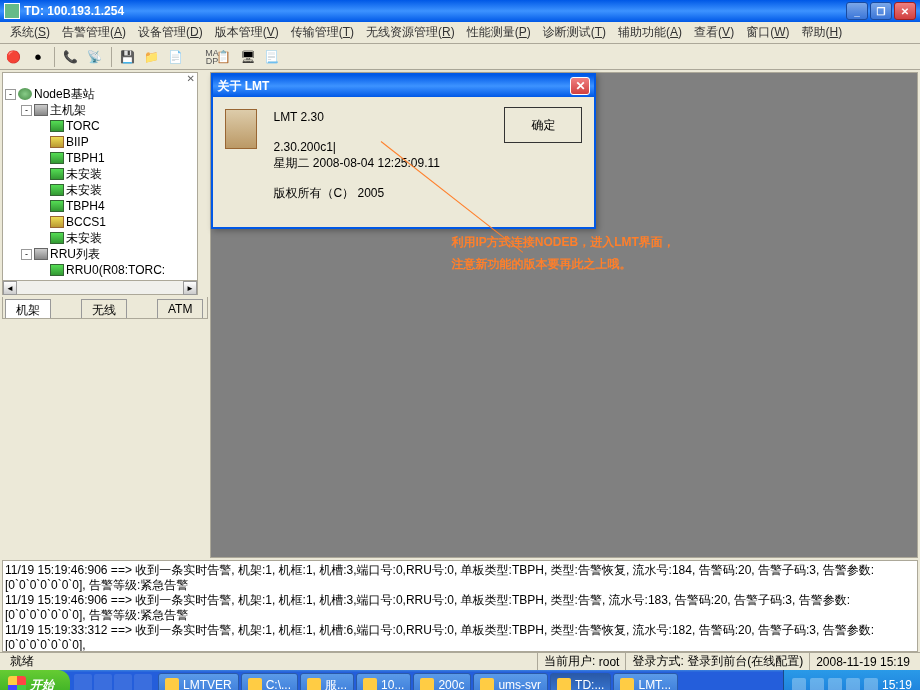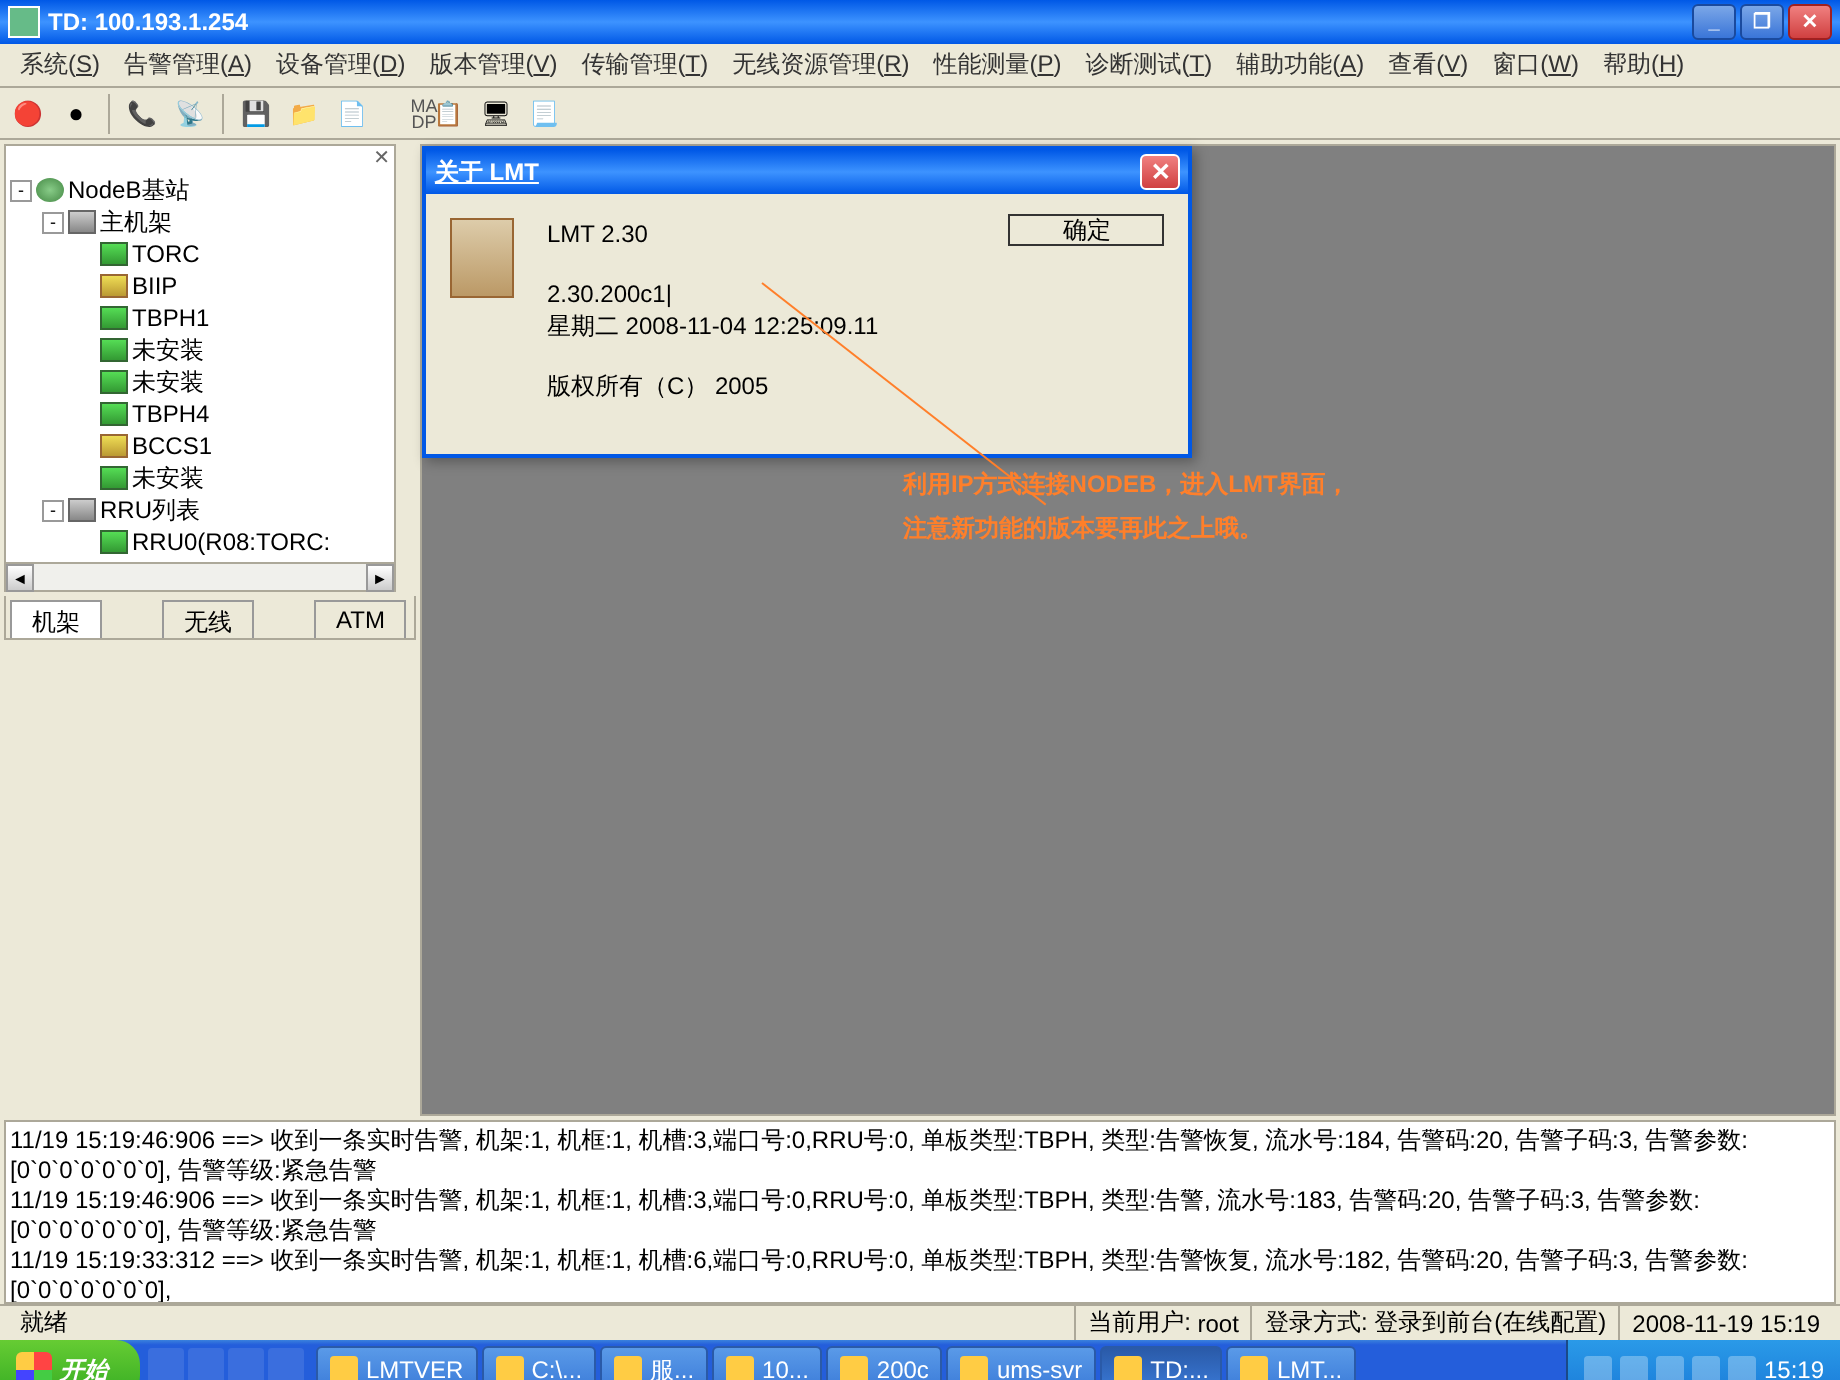--- a/index.html
+++ b/index.html
@@ -38,27 +38,27 @@
 .scroll-track { flex: 1; background: #f0f0ec; }
 
 .tree-tabs { height: 22px; display: flex; padding: 2px 2px 0; background: #ece9d8; border: 1px solid #aca899; border-top: none; margin: 0 2px; gap: 28px; }
 .tree-tab { padding: 2px 10px; border: 1px solid #999; border-bottom: none; background: #ece9d8; margin-right: 2px; cursor: default; }
 .tree-tab.active { background: #fff; }
 
 .content-pane { flex: 1; background: #808080; margin: 2px 2px 2px 0; border: 1px solid #aca899; position: relative; }
 
 .dialog { position: absolute; left: 0; top: 0; width: 385px; background: #ece9d8; border: 2px solid #0058e6; box-shadow: 2px 2px 6px rgba(0,0,0,0.3); }
 .dlg-title { height: 22px; background: linear-gradient(#0058e6,#3d93ff,#0058e6); display: flex; align-items: center; padding: 0 4px; color: #fff; font-weight: bold; }
-.dlg-title-text { flex: 1; text-decoration: underline; }
+.dlg-title-text { flex: 1; }
 .dlg-close { width: 20px; height: 18px; background: linear-gradient(#f08080,#d04040); border: 1px solid #fff; border-radius: 3px; display: flex; align-items: center; justify-content: center; color: #fff; font-weight: bold; }
 .dlg-body { padding: 12px; display: flex; gap: 16px; position: relative; min-height: 130px; }
 .dlg-icon { width: 32px; height: 40px; background: linear-gradient(#dca,#b96); border: 1px solid #963; flex-shrink: 0; }
 .dlg-text { flex: 1; line-height: 16px; }
 .dlg-text div { white-space: pre; }
-.dlg-ok { position: absolute; right: 12px; top: 10px; width: 78px; height: 16px; background: #ece9d8; border: 1px solid #333; display: flex; align-items: center; justify-content: center; cursor: default; font-family: Liberation Serif, serif; }
+.dlg-ok { position: absolute; right: 12px; top: 10px; width: 78px; height: 36px; background: #ece9d8; border: 1px solid #333; display: flex; align-items: center; justify-content: center; cursor: default; font-family: Liberation Serif, serif; }
 
 .anno-line { position: absolute; border-top: 1px solid #ff7f2a; transform-origin: left; }
 .anno-text { position: absolute; color: #ff7f2a; font-size: 15px; font-weight: bold; line-height: 22px; }
 
 .log-pane { height: 92px; background: #fff; border: 1px solid #aca899; margin: 0 2px; overflow: auto; padding: 2px; line-height: 15px; }
 .log-pane div { white-space: pre-wrap; }
 
 .statusbar { height: 18px; background: #ece9d8; border-top: 1px solid #aca899; display: flex; align-items: center; padding: 0 4px; }
 .status-seg { padding: 0 6px; border-left: 1px solid #aca899; height: 100%; display: flex; align-items: center; }
 .status-seg:first-child { border-left: none; flex: 1; }
@@ -217,21 +217,21 @@
       <div class="dlg-title">
         <div class="dlg-title-text">关于 LMT</div>
         <div class="dlg-close">✕</div>
       </div>
       <div class="dlg-body">
         <div class="dlg-icon"></div>
         <div class="dlg-text">
           <div>LMT 2.30</div>
           <div style="height:14px"></div>
           <div>2.30.200c1|</div>
-          <div>星期二 2008-11-04 12:25:09.11</div>
+          <div>星期二 2008-08-04 12:25:09.11</div>
           <div style="height:14px"></div>
           <div>版权所有（C） 2005</div>
         </div>
         <div class="dlg-ok">确定</div>
       </div>
     </div>
     <div class="anno-line" style="left:170px;top:68px;width:180px;transform:rotate(38deg)"></div>
     <div class="anno-text" style="left:240px;top:158px">
       <div>利用IP方式连接NODEB，进入LMT界面，</div>
       <div>注意新功能的版本要再此之上哦。</div>

